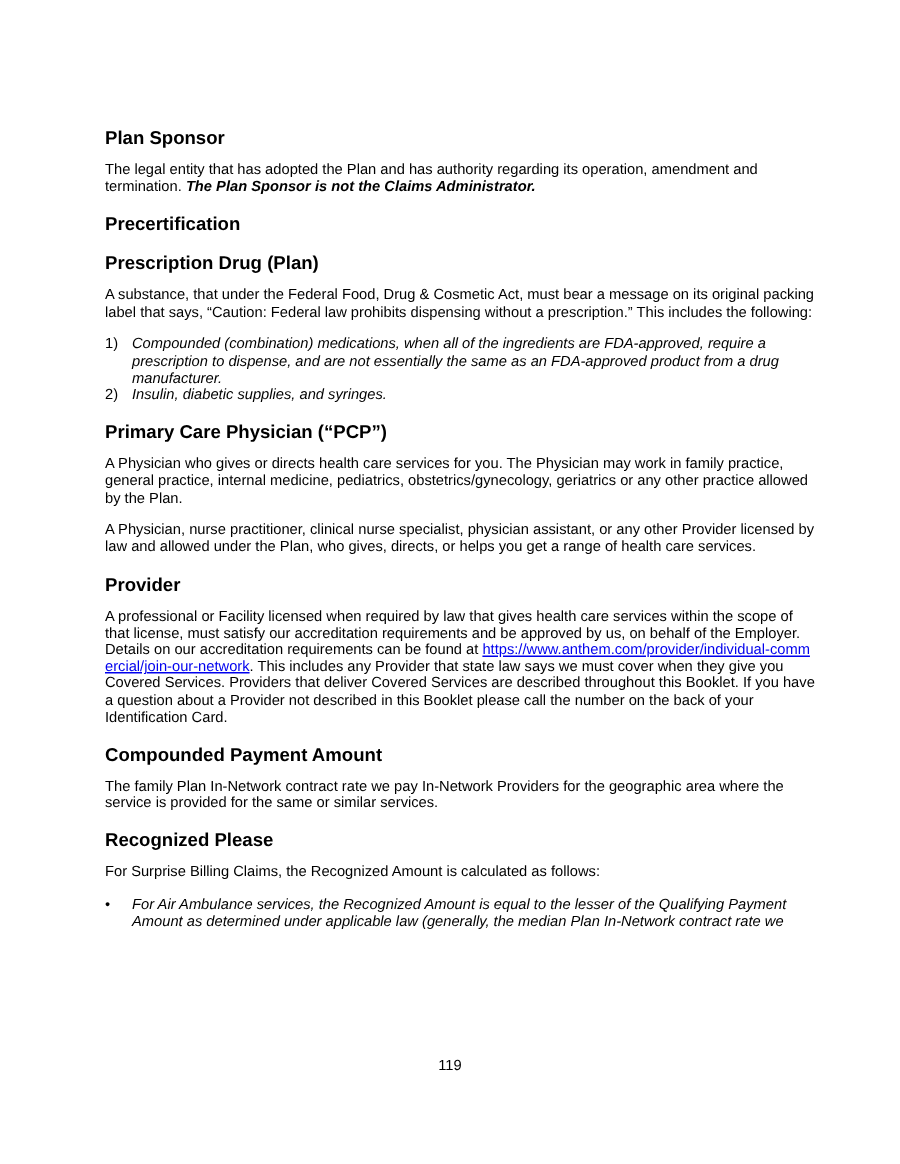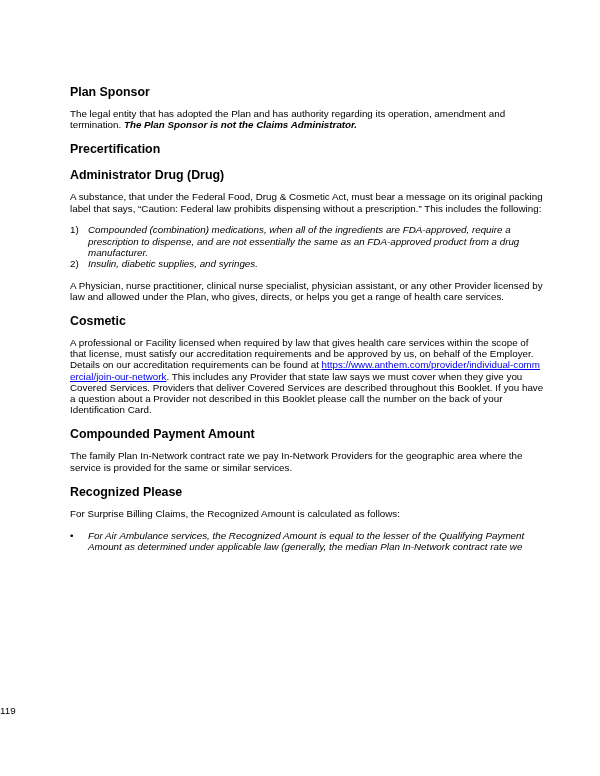--- a/index.html
+++ b/index.html
@@ -60,52 +60,55 @@
     color: #0000EE;
     text-decoration: underline;
     cursor: pointer;
     word-break: break-all;
   }
   .page-footer {
     position: absolute;
     left: 0;
     right: 0;
     top: 705px;
+    text-align: center;
     font-size: 9.8px;
     line-height: 11.2px;
   }
 </style>
 </head>
 <body>
 
 <div class="page">
 
   <h2 class="doc-heading first">Plan Sponsor</h2>
   <p class="doc-para"><span>The legal entity that has adopted the Plan and has authority regarding its operation, amendment and termination.  </span><span class="bold-italic">The Plan Sponsor is not the Claims Administrator.</span></p>
 
   <h2 class="doc-heading">Precertification</h2>
 
-  <h2 class="doc-heading">Administrator Drug (Drug)</h2>
+  <h2 class="doc-heading">Prescription Drug (Plan)</h2>
   <p class="doc-para">A substance, that under the Federal Food, Drug &amp; Cosmetic Act, must bear a message on its original packing label that says, “Caution: Federal law prohibits dispensing without a prescription.”  This includes the following:</p>
 
   <div class="doc-list">
     <div class="list-item">
       <span class="marker">1)</span>
       <span class="item-text">Compounded (combination) medications, when all of the ingredients are FDA-approved, require a prescription to dispense, and are not essentially the same as an FDA-approved product from a drug manufacturer.</span>
     </div>
     <div class="list-item">
       <span class="marker">2)</span>
       <span class="item-text">Insulin, diabetic supplies, and syringes.</span>
     </div>
   </div>
 
+  <h2 class="doc-heading">Primary Care Physician (“PCP”)</h2>
+  <p class="doc-para">A Physician who gives or directs health care services for you.  The Physician may work in family practice, general practice, internal medicine, pediatrics, obstetrics/gynecology, geriatrics or any other practice allowed by the Plan.</p>
 
   <p class="doc-para">A Physician, nurse practitioner, clinical nurse specialist, physician assistant, or any other Provider licensed by law and allowed under the Plan, who gives, directs, or helps you get a range of health care services.</p>
 
-  <h2 class="doc-heading">Cosmetic</h2>
+  <h2 class="doc-heading">Provider</h2>
   <p class="doc-para"><span>A professional or Facility licensed when required by law that gives health care services within the scope of that license, must satisfy our accreditation requirements and be approved by us, on behalf of the Employer.  Details on our accreditation requirements can be found at </span><a class="doc-link">https://www.anthem.com/provider/individual-commercial/join-our-network</a><span>. This includes any Provider that state law says we must cover when they give you Covered Services. Providers that deliver Covered Services are described throughout this Booklet.  If you have a question about a Provider not described in this Booklet please call the number on the back of your Identification Card.</span></p>
 
   <h2 class="doc-heading">Compounded Payment Amount</h2>
   <p class="doc-para">The family Plan In-Network contract rate we pay In-Network Providers for the geographic area where the service is provided for the same or similar services.</p>
 
   <h2 class="doc-heading">Recognized Please</h2>
   <p class="doc-para">For Surprise Billing Claims, the Recognized Amount is calculated as follows:</p>
 
   <div class="doc-list">
     <div class="list-item">

